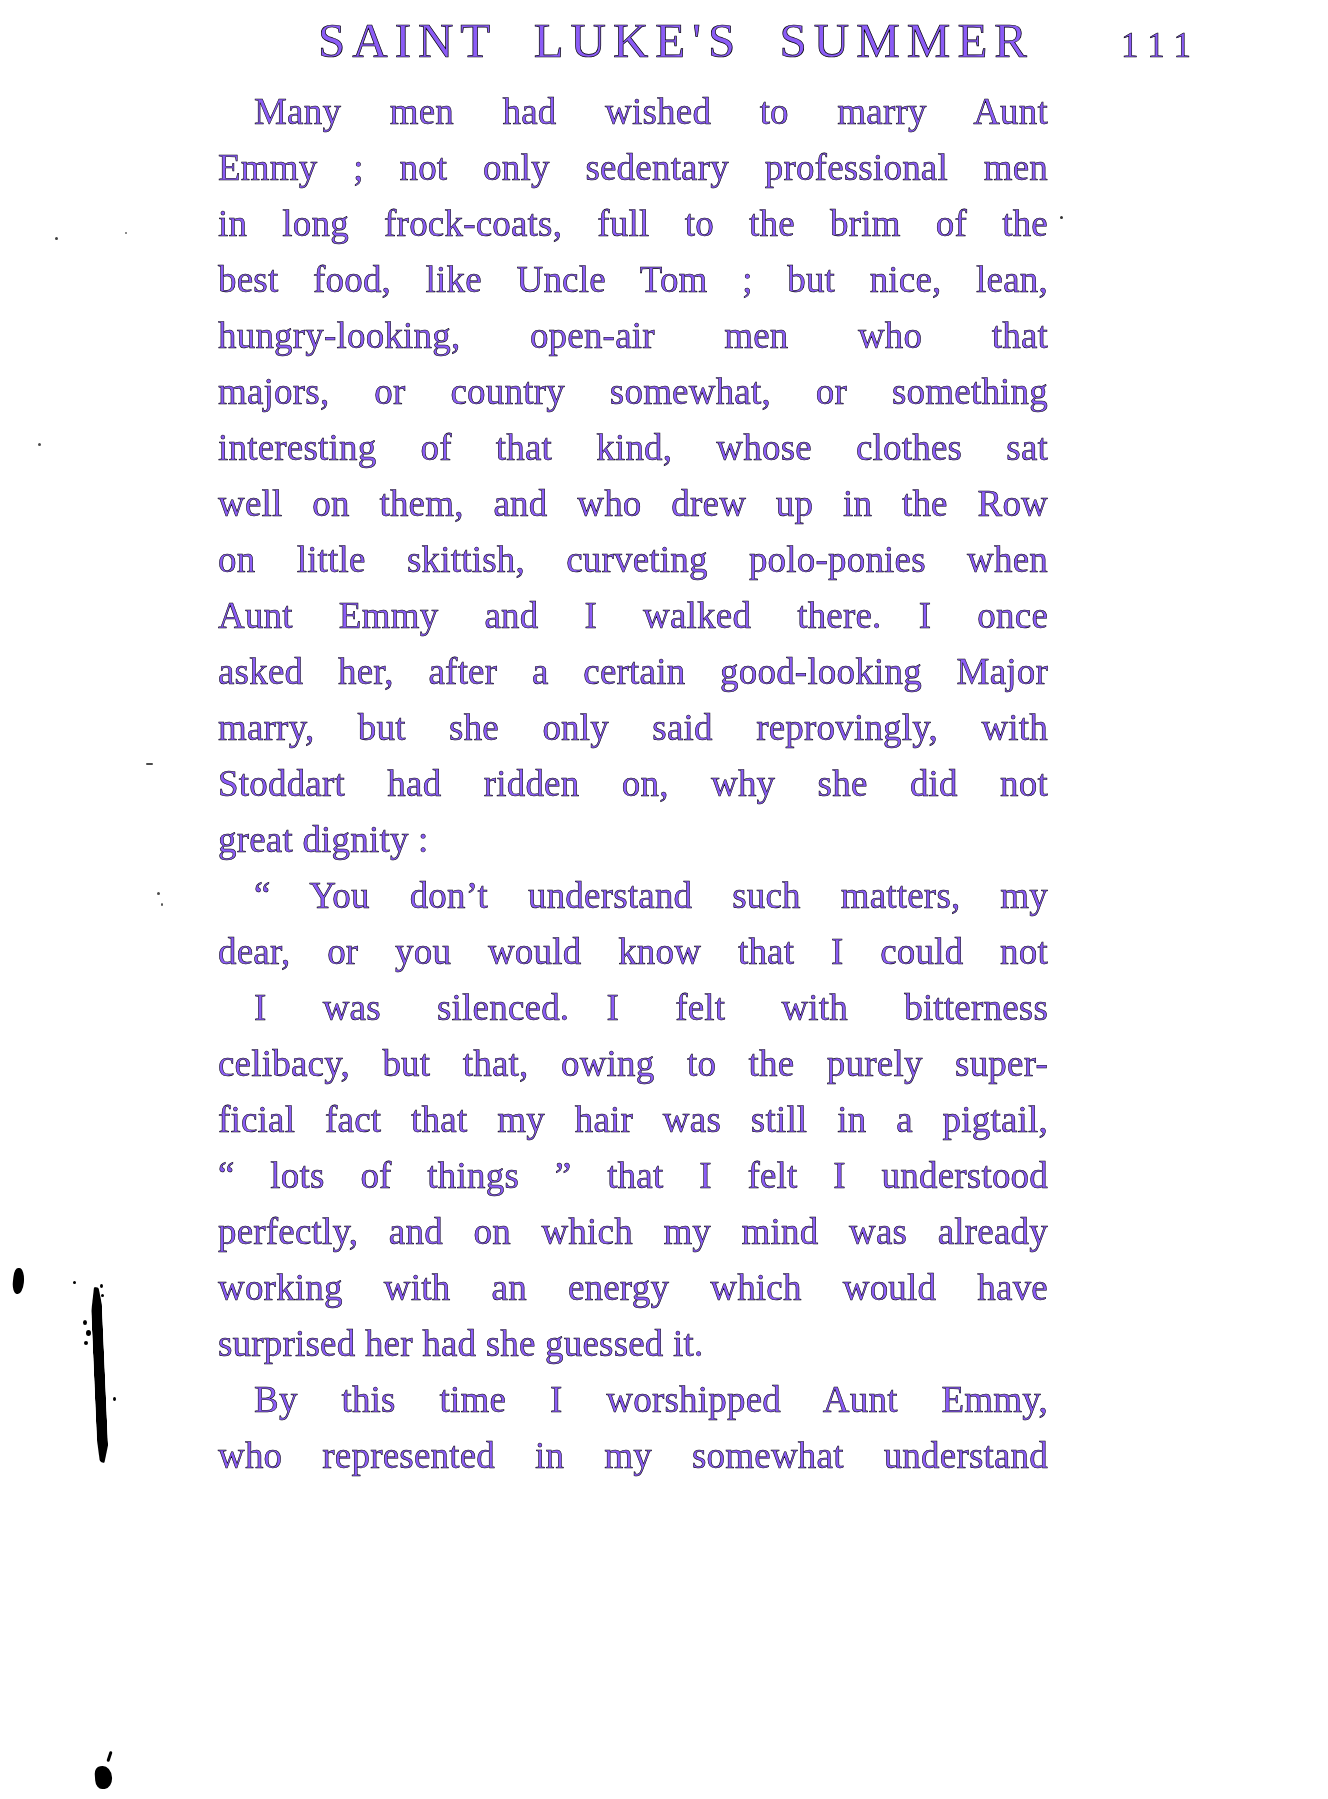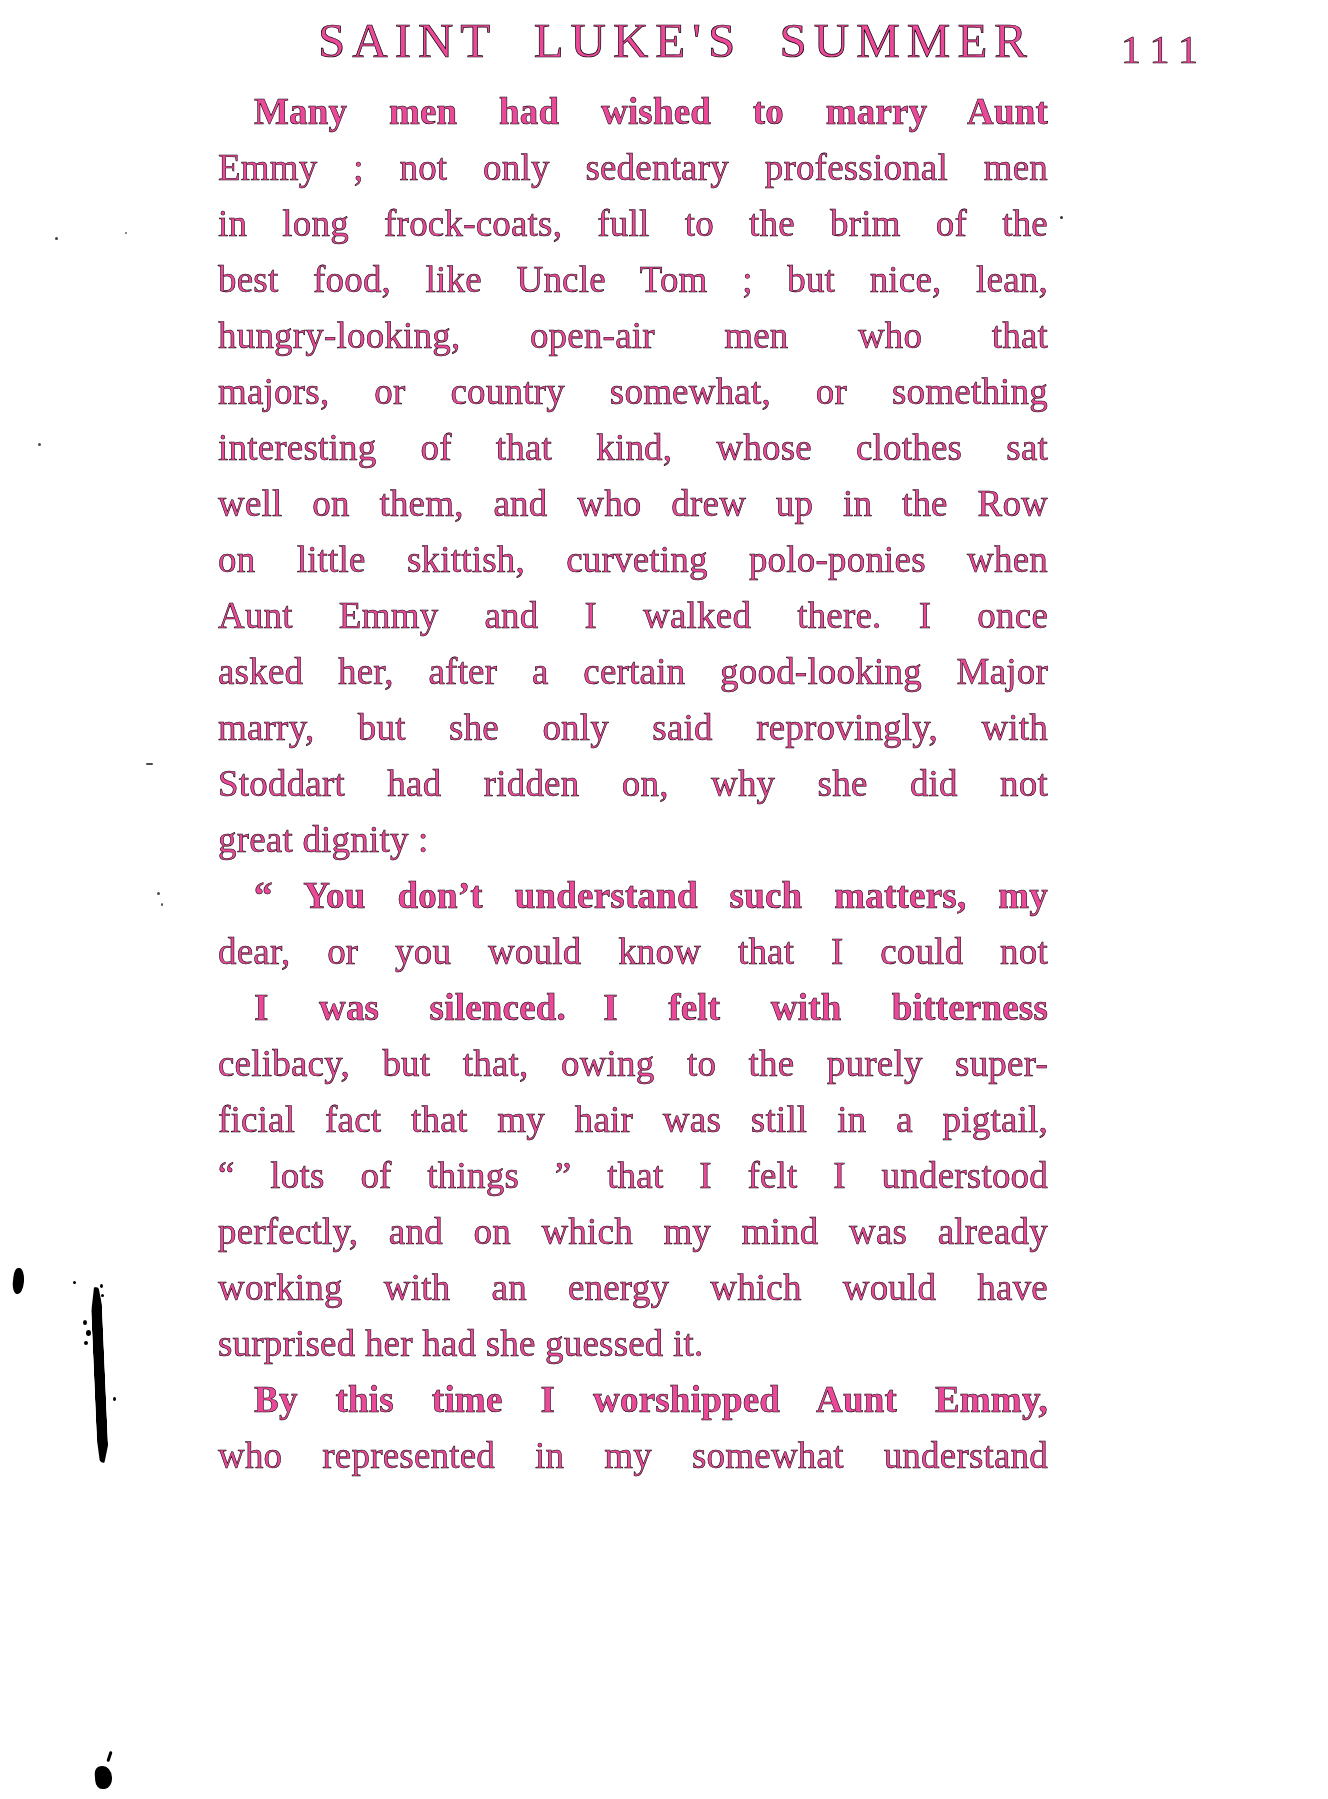--- a/index.html
+++ b/index.html
@@ -2,48 +2,48 @@
 <html><head>
 <meta charset="utf-8">
 <style>
   html,body{margin:0;padding:0;background:#ffffff;}
   .page{
     position:relative;
     width:1328px;height:1799px;
     background:#ffffff;
     overflow:hidden;
     font-family:"Liberation Serif","DejaVu Serif",serif;
-    color:#ec4899;
+    color:#8b5cf6;
   }
   
   .header-title{
     position:absolute;left:318px;top:12px;
     font-size:49px;letter-spacing:7px;word-spacing:18px;
     -webkit-text-stroke:0.7px #000;
     white-space:nowrap;
   }
   .page-number{
     position:absolute;left:1121px;top:26px;
-    font-size:40px;letter-spacing:10px;
+    font-size:35px;letter-spacing:10px;
     -webkit-text-stroke:0.6px #000;
   }
   
   .text-block{
     position:absolute;left:218px;top:84px;width:830px;
     font-size:37px;line-height:56px;
     -webkit-text-stroke:0.55px #000;
     letter-spacing:0.2px;
   }
   .line{
     text-align:justify;
     text-align-last:justify;
     white-space:nowrap;
     height:56px;
   }
-  .line.indent{text-indent:36px;font-weight:bold;}
+  .line.indent{text-indent:36px;}
   .line.endline{text-align-last:left;}
   
   .art{position:absolute;background:#000;}
   .stroke-main{
     left:94px;top:1287px;width:11px;height:176px;
     border-radius:45% 55% 45% 55% / 4% 4% 5% 5%;
     transform:rotate(-2.5deg);
     clip-path:polygon(35% 0,75% 0,100% 10%,100% 90%,60% 100%,20% 100%,0 86%,0 14%);
   }
   .blob-left{left:13px;top:1268px;width:11px;height:26px;border-radius:40% 60% 50% 50%;transform:rotate(6deg);}

